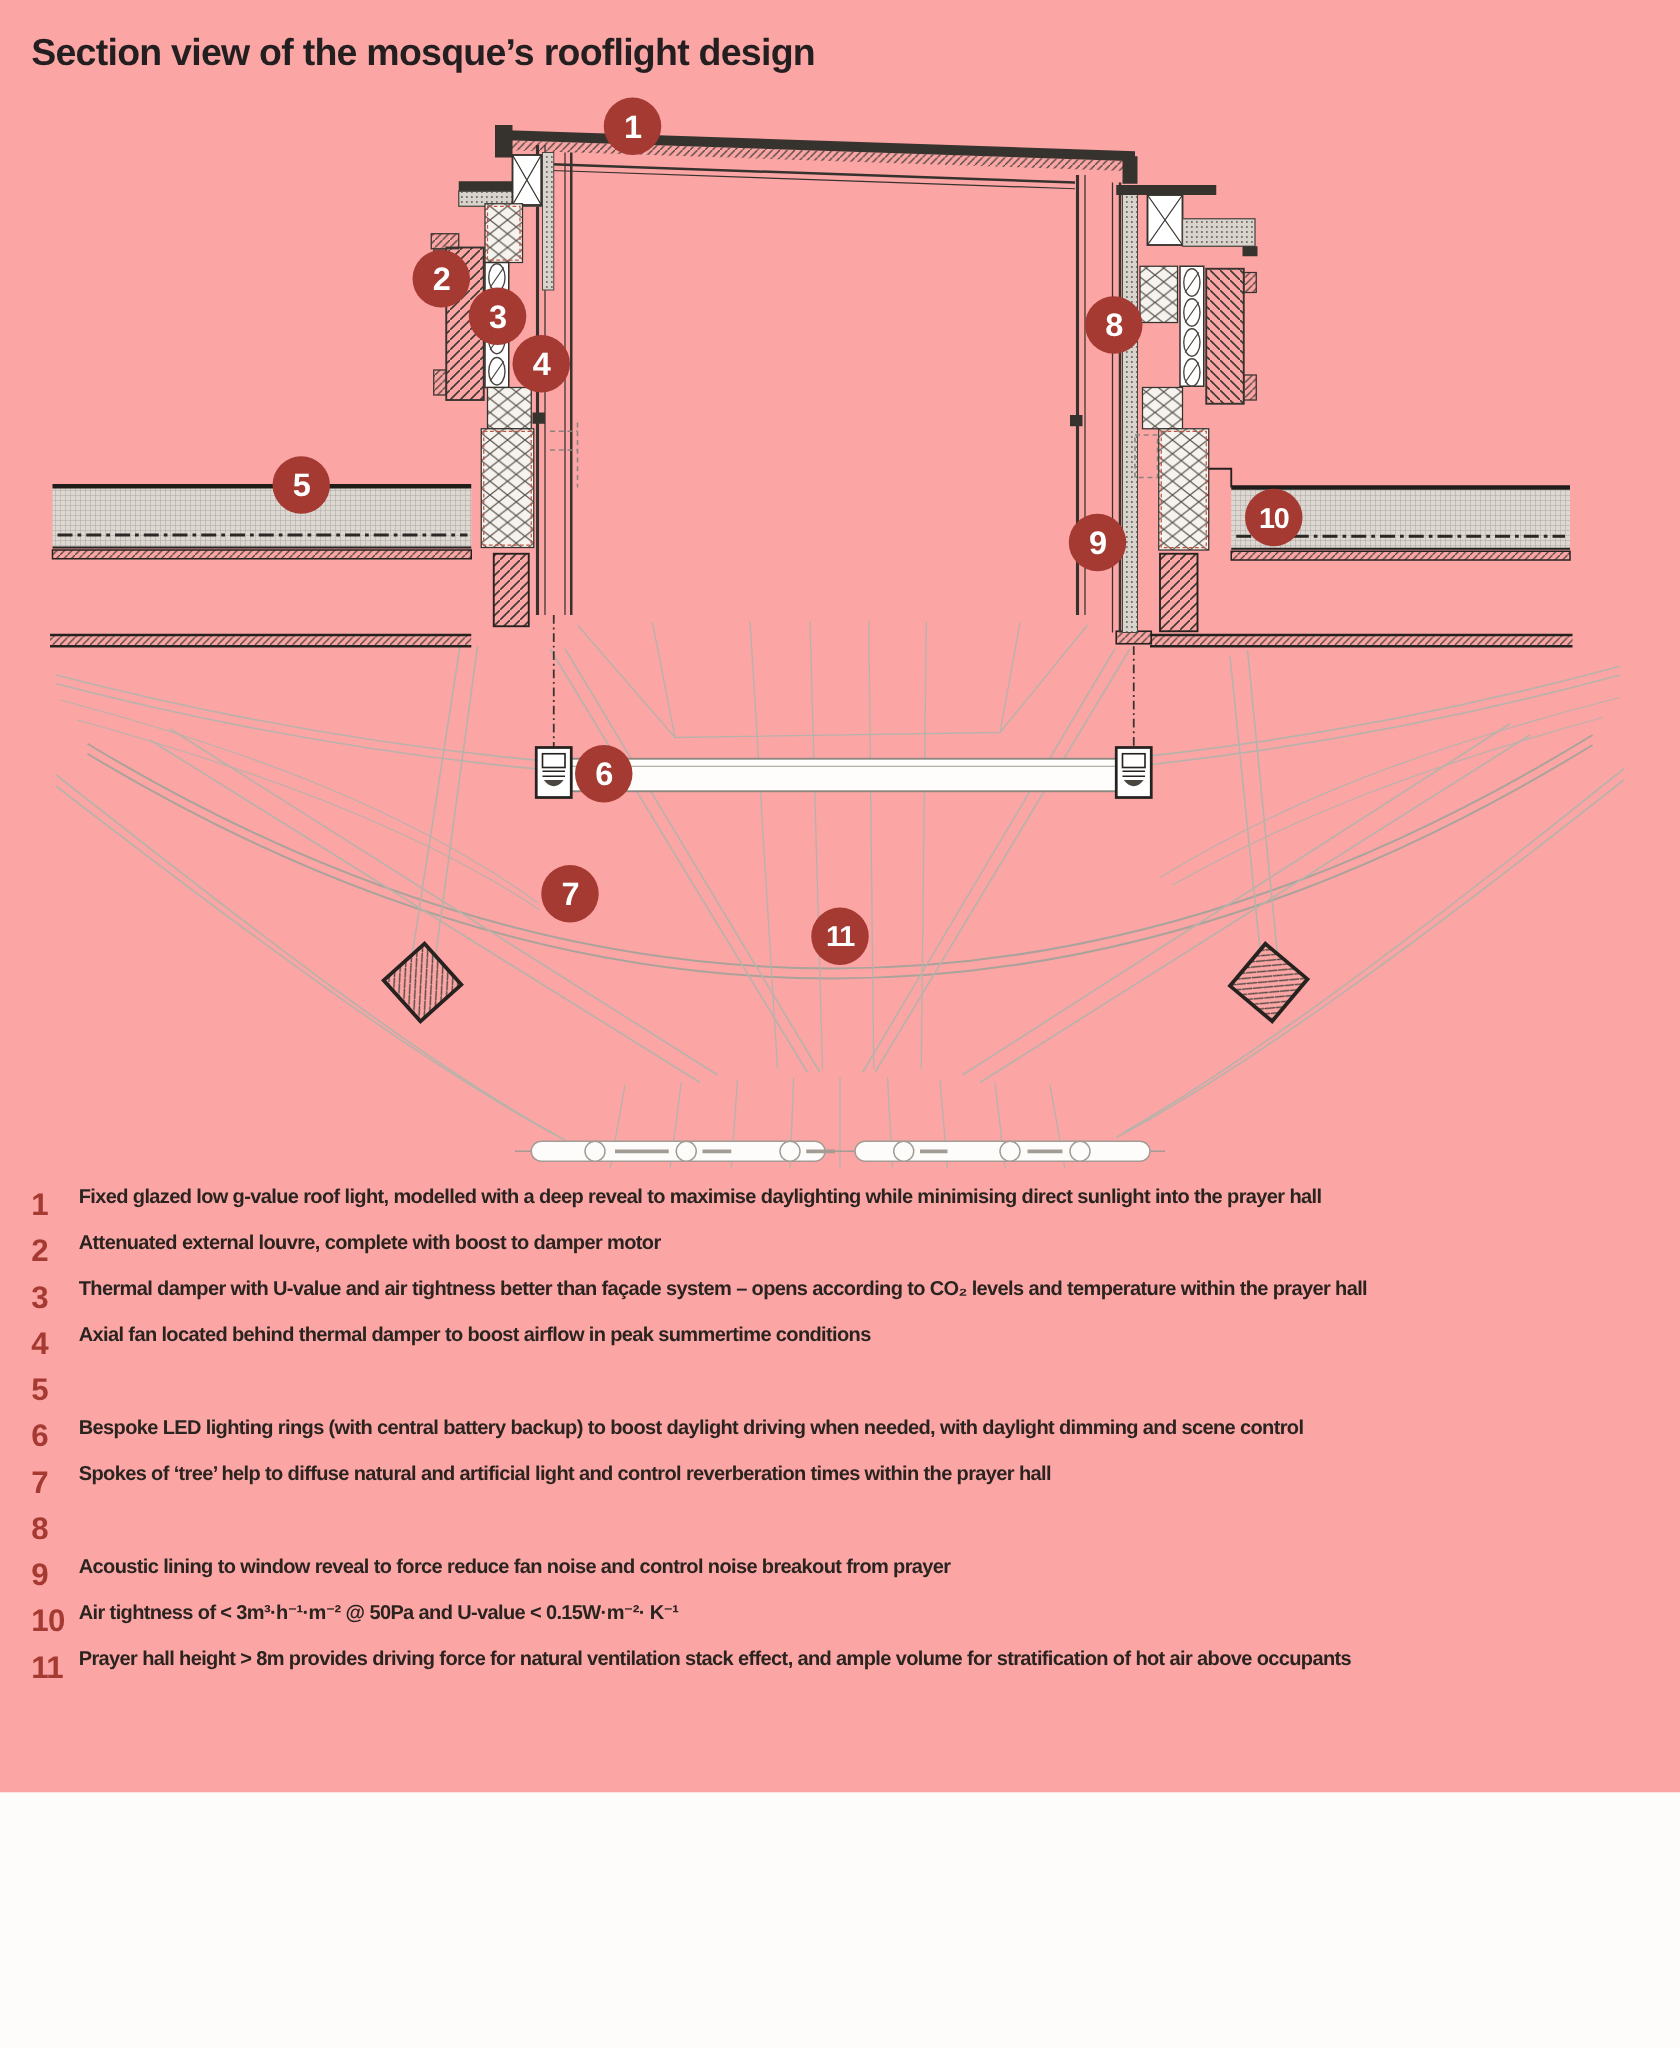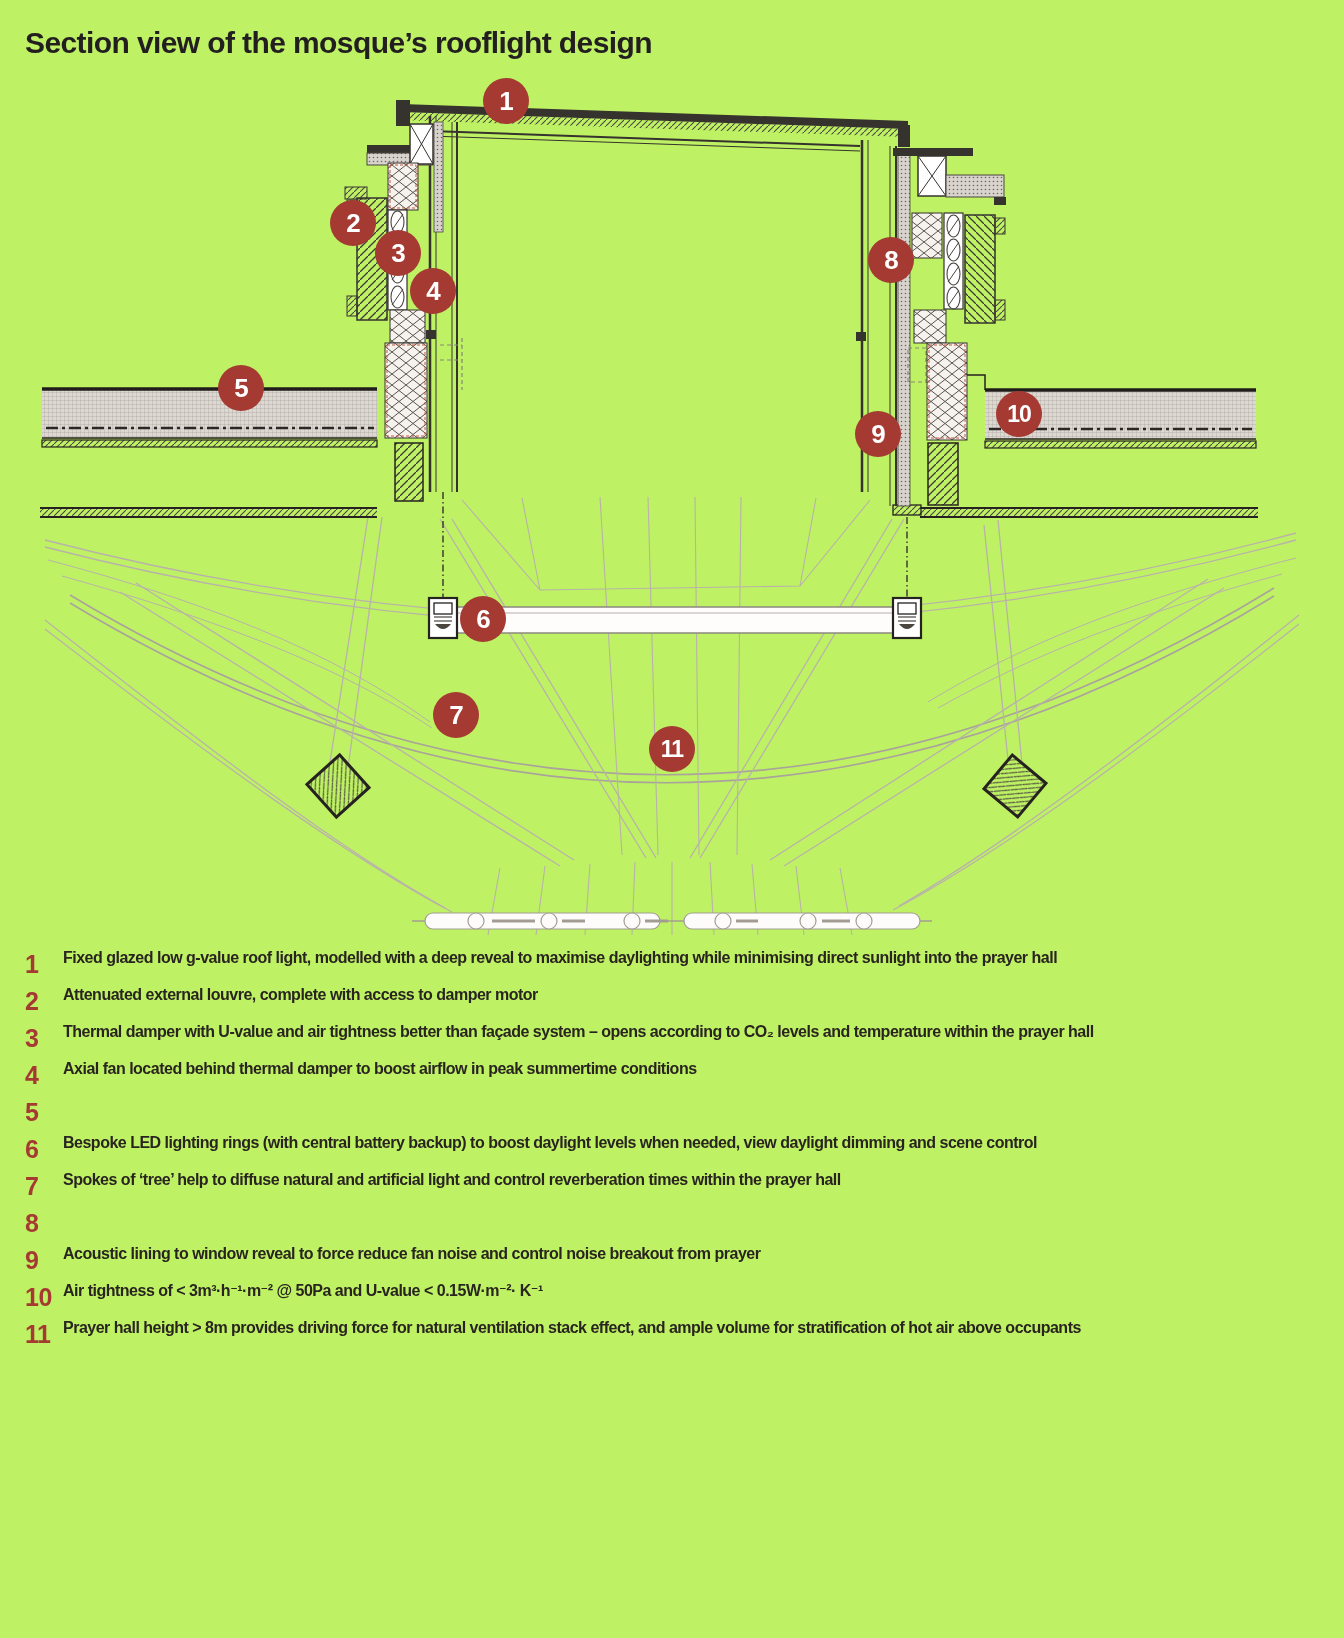--- a/index.html
+++ b/index.html
@@ -1,16 +1,16 @@
 <!DOCTYPE html>
 <html><head>
 <meta charset="utf-8">
 <style>
   html,body{margin:0;padding:0;background:#fdfcfa;}
-  #page{position:relative;width:1344px;height:1638px;background:#bef264;overflow:hidden;
+  #page{position:relative;width:1344px;height:1434px;background:#fca5a5;overflow:hidden;
         font-family:"Liberation Sans","DejaVu Sans",sans-serif;}
   #page-title{position:absolute;left:25px;top:6px;font-size:30px;font-weight:700;
         letter-spacing:-0.6px;color:#231f20;font-stretch:semi-condensed;}
   #drawing{position:absolute;left:0;top:0;width:1344px;height:950px;}
   .badge{position:absolute;width:46px;height:46px;border-radius:50%;background:#a43a31;
         color:#ffffff;font-weight:700;font-size:26px;display:flex;align-items:center;
         justify-content:center;line-height:1;letter-spacing:-1px;}
   .badge.wide{font-size:23px;}
   #legend{position:absolute;left:25px;top:948px;width:1292px;}
   .legend-item{display:flex;margin-bottom:5px;}
@@ -270,36 +270,36 @@
     <div class="badge wide" style="left:649px;top:726px">11</div>
   </div>
 
   <div id="legend">
     <div class="legend-item">
       <span class="legend-num">1</span>
       <span class="legend-text">Fixed glazed low g-value roof light, modelled with a deep reveal to maximise daylighting while minimising direct sunlight into the prayer hall</span>
     </div>
     <div class="legend-item">
       <span class="legend-num">2</span>
-      <span class="legend-text">Attenuated external louvre, complete with access to damper motor</span>
+      <span class="legend-text">Attenuated external louvre, complete with boost to damper motor</span>
     </div>
     <div class="legend-item">
       <span class="legend-num">3</span>
       <span class="legend-text">Thermal damper with U-value and air tightness better than façade system – opens according to CO₂ levels and temperature within the prayer hall</span>
     </div>
     <div class="legend-item">
       <span class="legend-num">4</span>
       <span class="legend-text">Axial fan located behind thermal damper to boost airflow in peak summertime conditions</span>
     </div>
     <div class="legend-item">
       <span class="legend-num">5</span>
     </div>
     <div class="legend-item">
       <span class="legend-num">6</span>
-      <span class="legend-text">Bespoke LED lighting rings (with central battery backup) to boost daylight levels when needed, view daylight dimming and scene control</span>
+      <span class="legend-text">Bespoke LED lighting rings (with central battery backup) to boost daylight driving when needed, with daylight dimming and scene control</span>
     </div>
     <div class="legend-item">
       <span class="legend-num">7</span>
       <span class="legend-text">Spokes of ‘tree’ help to diffuse natural and artificial light and control reverberation times within the prayer hall</span>
     </div>
     <div class="legend-item">
       <span class="legend-num">8</span>
     </div>
     <div class="legend-item">
       <span class="legend-num">9</span>

